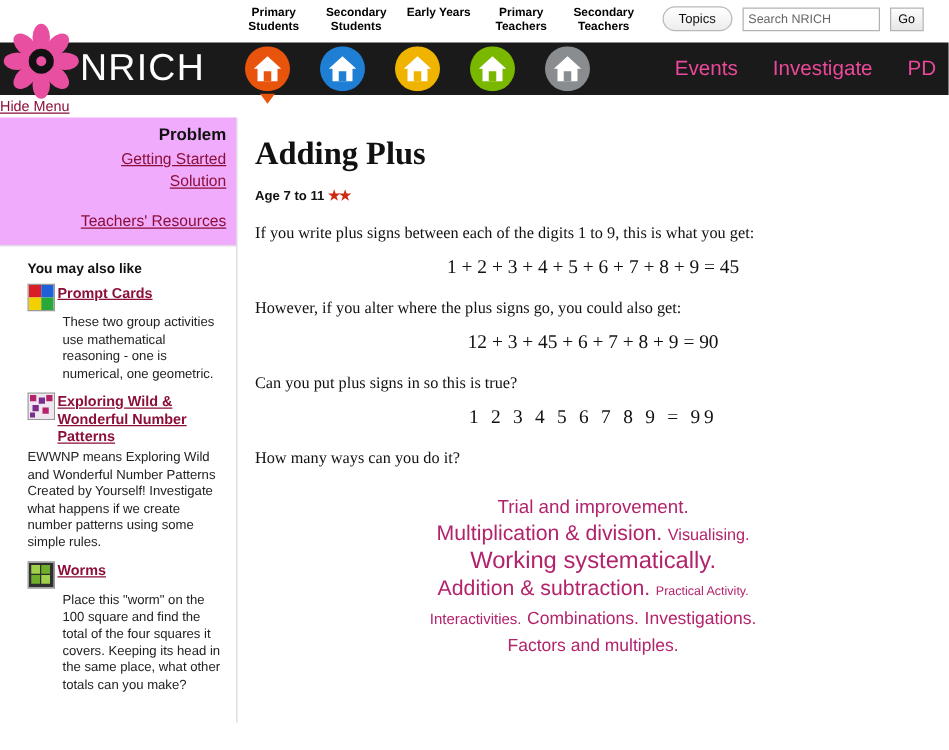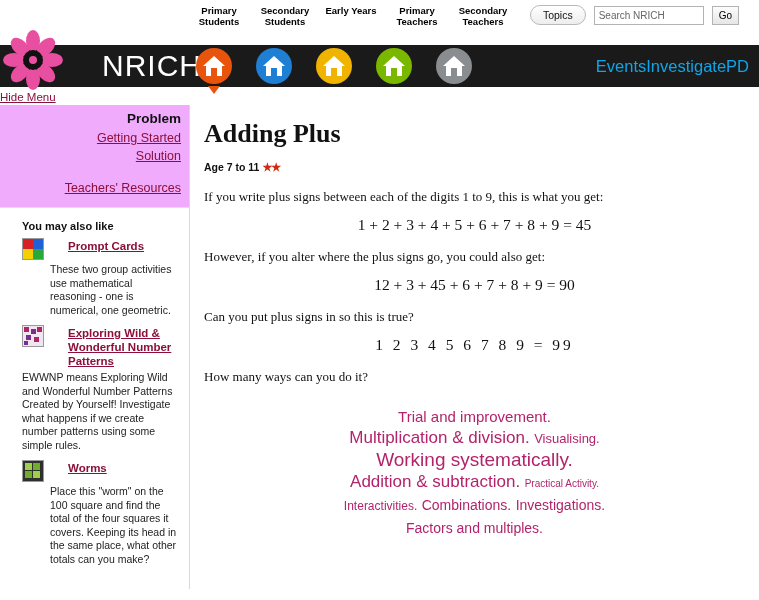--- a/index.html
+++ b/index.html
@@ -12,21 +12,21 @@
   }
   #page {
     position: relative;
     width: 759px; height: 600px;
     background: #fff;
   }
 
   
   .topbar {
     position: relative;
-    height: 45px;
+    height: 34px;
     background: #fff;
     display: flex;
     align-items: flex-start;
   }
   .topnav {
     display: flex;
     margin-left: 186px;
     margin-top: 2px;
   }
   .topnav-item {
@@ -74,21 +74,20 @@
     cursor: pointer;
   }
 
   
   .banner {
     position: relative;
     height: 42px;
     background: #1a1a1a;
     display: flex;
     align-items: center;
-    padding-left: 38px;
   }
   .logo-flower {
     position: absolute;
     left: 2px;
     top: -16px;
     width: 62px;
     height: 62px;
   }
   .brand {
     margin-left: 64px;
@@ -120,21 +119,22 @@
     margin-left: -6px;
     bottom: -10px;
     border-left: 6px solid transparent;
     border-right: 6px solid transparent;
     border-top: 8px solid #e8540c;
   }
   .banner-links {
     position: absolute;
     right: 10px;
     display: flex;
-    color: #0ea5e9;
+    gap: 28px;
+    color: #ec4899;
     font-size: 16.5px;
   }
   .banner-links span { cursor: pointer; }
 
   
   .hide-menu {
     font-size: 11.5px;
     color: #8b0f3a;
     text-decoration: underline;
     padding: 4px 0 2px 0;
@@ -180,21 +180,21 @@
   .also-like {
     font-size: 11px;
     font-weight: bold;
     color: #111;
     margin: 12px 0 6px 22px;
   }
   .rel-item { margin: 0 8px 8px 22px; }
   .rel-head {
     display: flex;
     align-items: flex-start;
-    gap: 24px;
+    gap: 2px;
   }
   .rel-title {
     font-size: 11.5px;
     font-weight: bold;
     color: #8b0f3a;
     text-decoration: underline;
     cursor: pointer;
     line-height: 14px;
     padding-top: 1px;
   }

